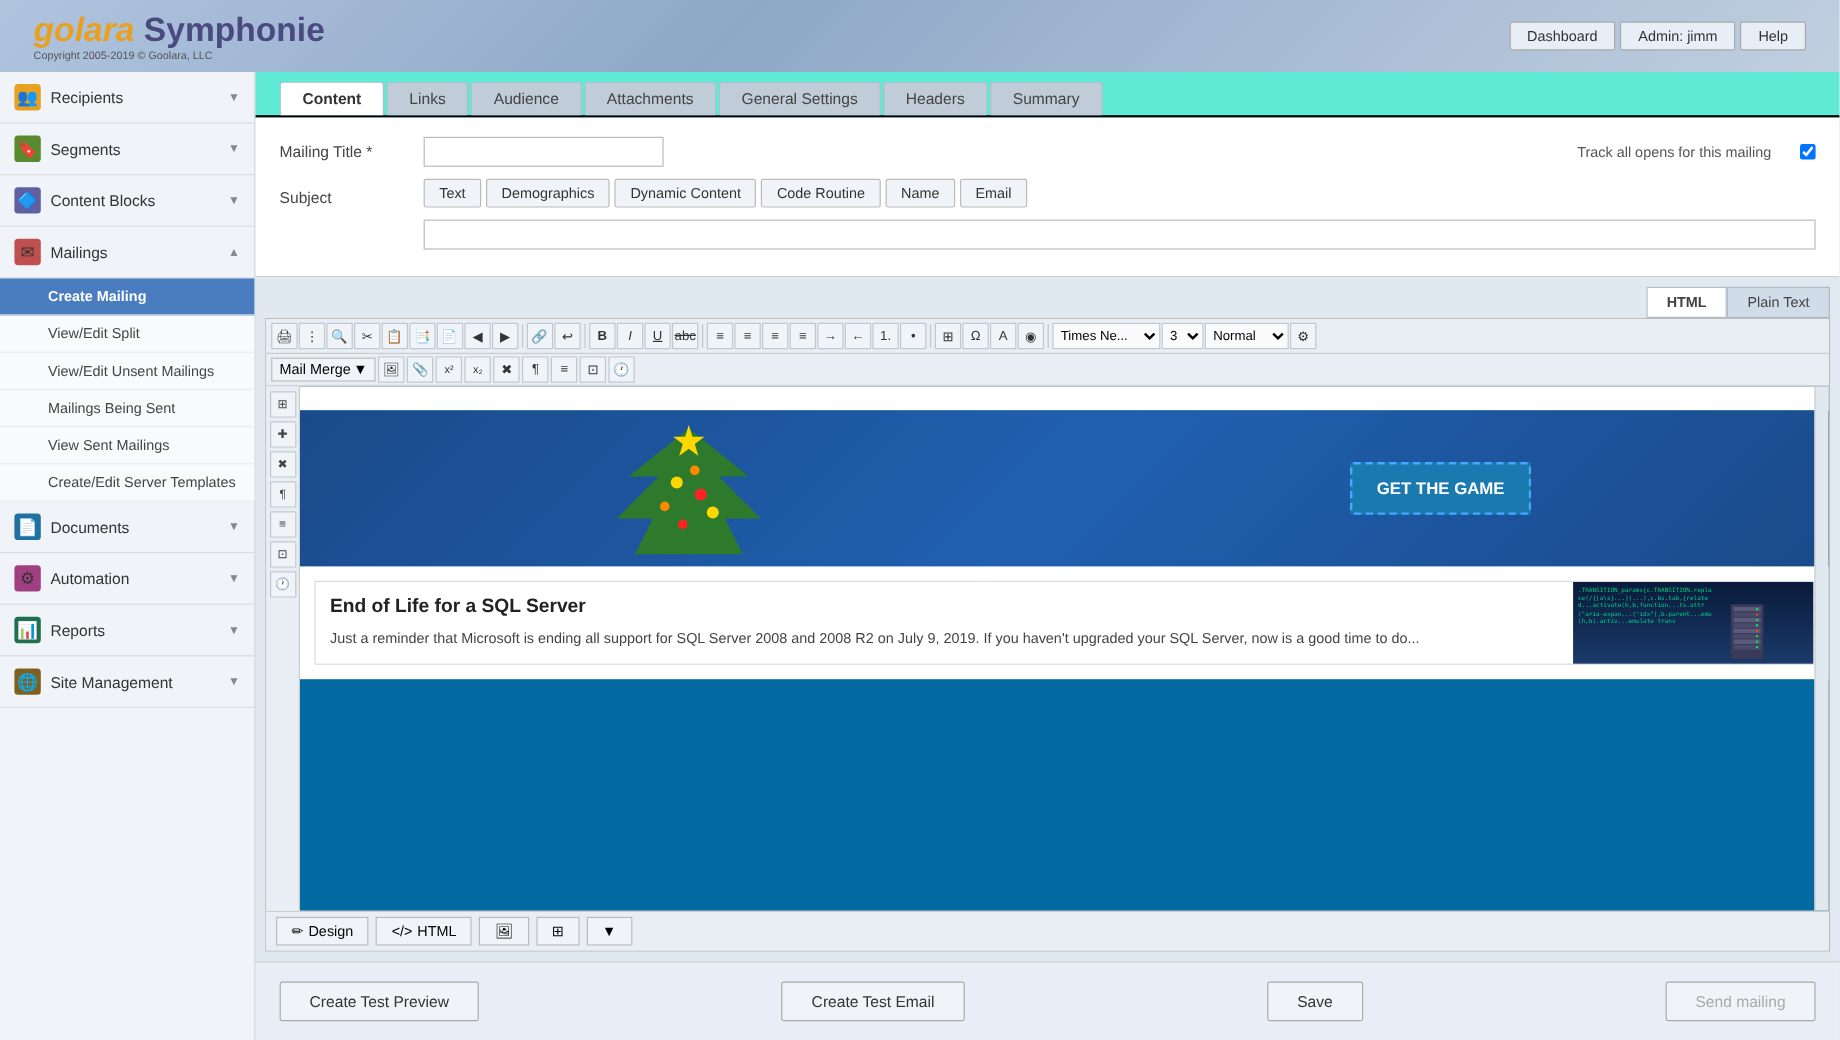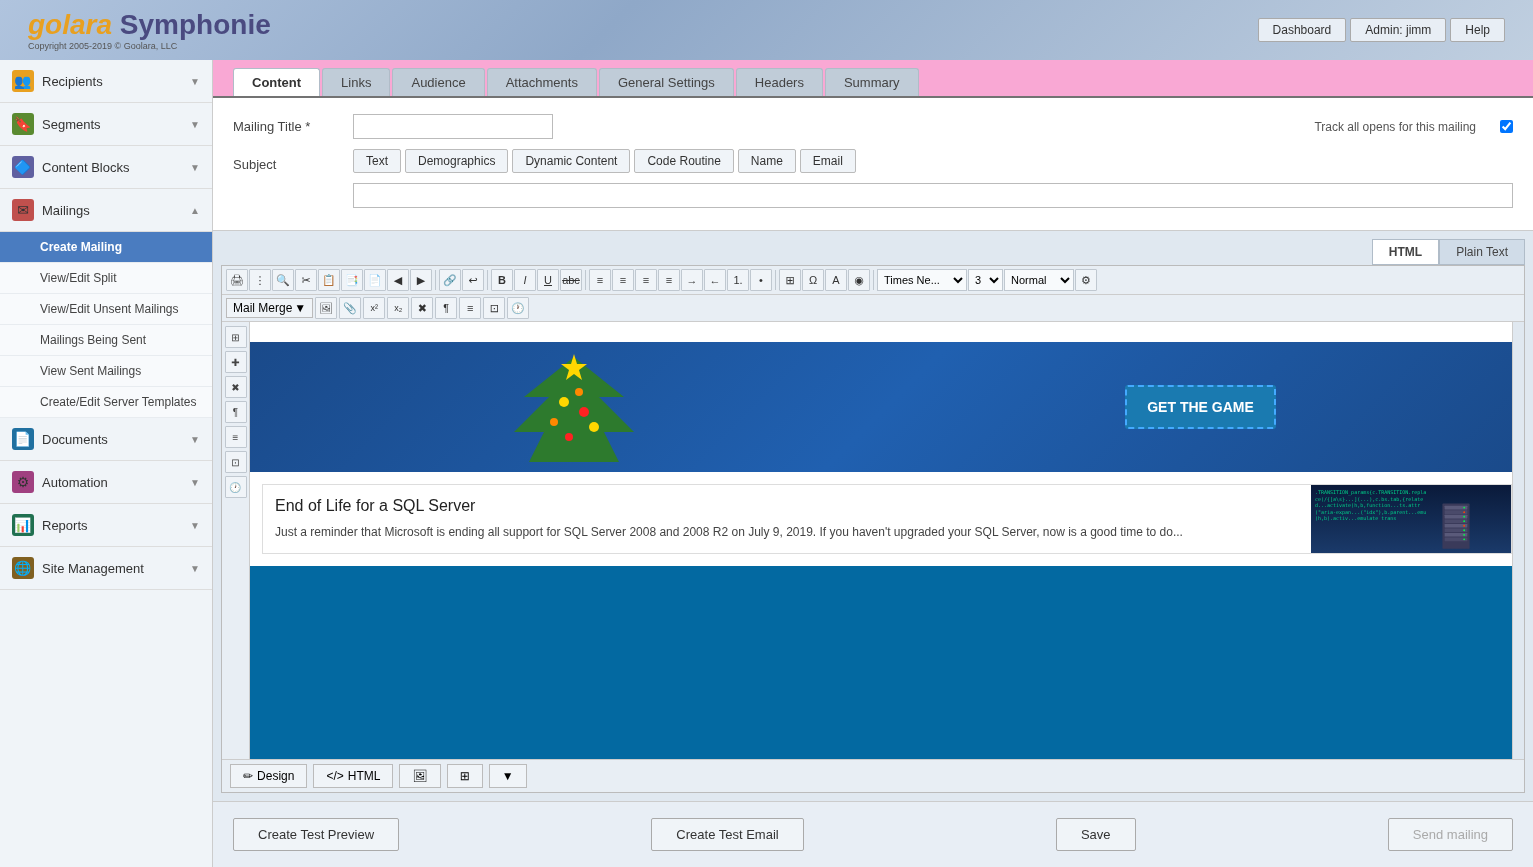--- a/index.html
+++ b/index.html
@@ -49,22 +49,22 @@
       padding: 8px 12px 8px 40px; border-bottom: 1px solid #e8ecf0;
       cursor: pointer; color: #444; font-size: 12px;
     }
     .sidebar-submenu-item.active-sub { background: #4a7cc0; color: white; font-weight: bold; }
 
     
     .content-area { flex: 1; background: #e8eef5; padding: 0; display: flex; flex-direction: column; }
 
     
     .tabs-bar {
-      background: #f9a8d4; display: flex; align-items: center;
-      padding: 8px 0 0 20px; border-bottom: 2px solid #737373;
+      background: #5eead4; display: flex; align-items: center;
+      padding: 8px 0 0 20px; border-bottom: 2px solid #000000;
     }
     .tab {
       padding: 6px 18px; background: #c0ccd8; border: 1px solid #b0bcc8;
       border-bottom: none; cursor: pointer; font-size: 13px; color: #444;
       margin-right: 2px; border-radius: 3px 3px 0 0;
     }
     .tab.active { background: white; color: #333; font-weight: bold; }
 
     
     .form-area { background: white; padding: 16px 20px 12px 20px; border-bottom: 1px solid #ccc; }
@@ -145,21 +145,21 @@
     }
     .xmas-cta {
       border: 2px dashed #4af; padding: 12px 20px;
       background: #1a7ab0; color: white; font-size: 14px; font-weight: bold;
       cursor: pointer; text-align: center; border-radius: 3px;
     }
 
     
     .article-section { display: flex; border: 1px solid #ddd; margin: 4px; }
     .article-text { flex: 1; padding: 12px; }
-    .article-title { font-size: 16px; font-weight: normal; margin-bottom: 8px; color: #222; }
+    .article-title { font-size: 16px; font-weight: bold; margin-bottom: 8px; color: #222; }
     .article-body { font-size: 12px; color: #444; line-height: 1.5; }
     .article-image { width: 200px; background: #1a3a6a; overflow: hidden; }
     .code-preview-img {
       width: 100%; height: 100%; background: linear-gradient(#0a1a3a, #1a3a6a);
       display: flex; align-items: center; justify-content: center; position: relative; overflow: hidden;
     }
     .code-lines { font-size: 6px; color: #00ff88; font-family: monospace; padding: 4px; line-height: 1.3; word-break: break-all; }
 
     
     .editor-bottom {

